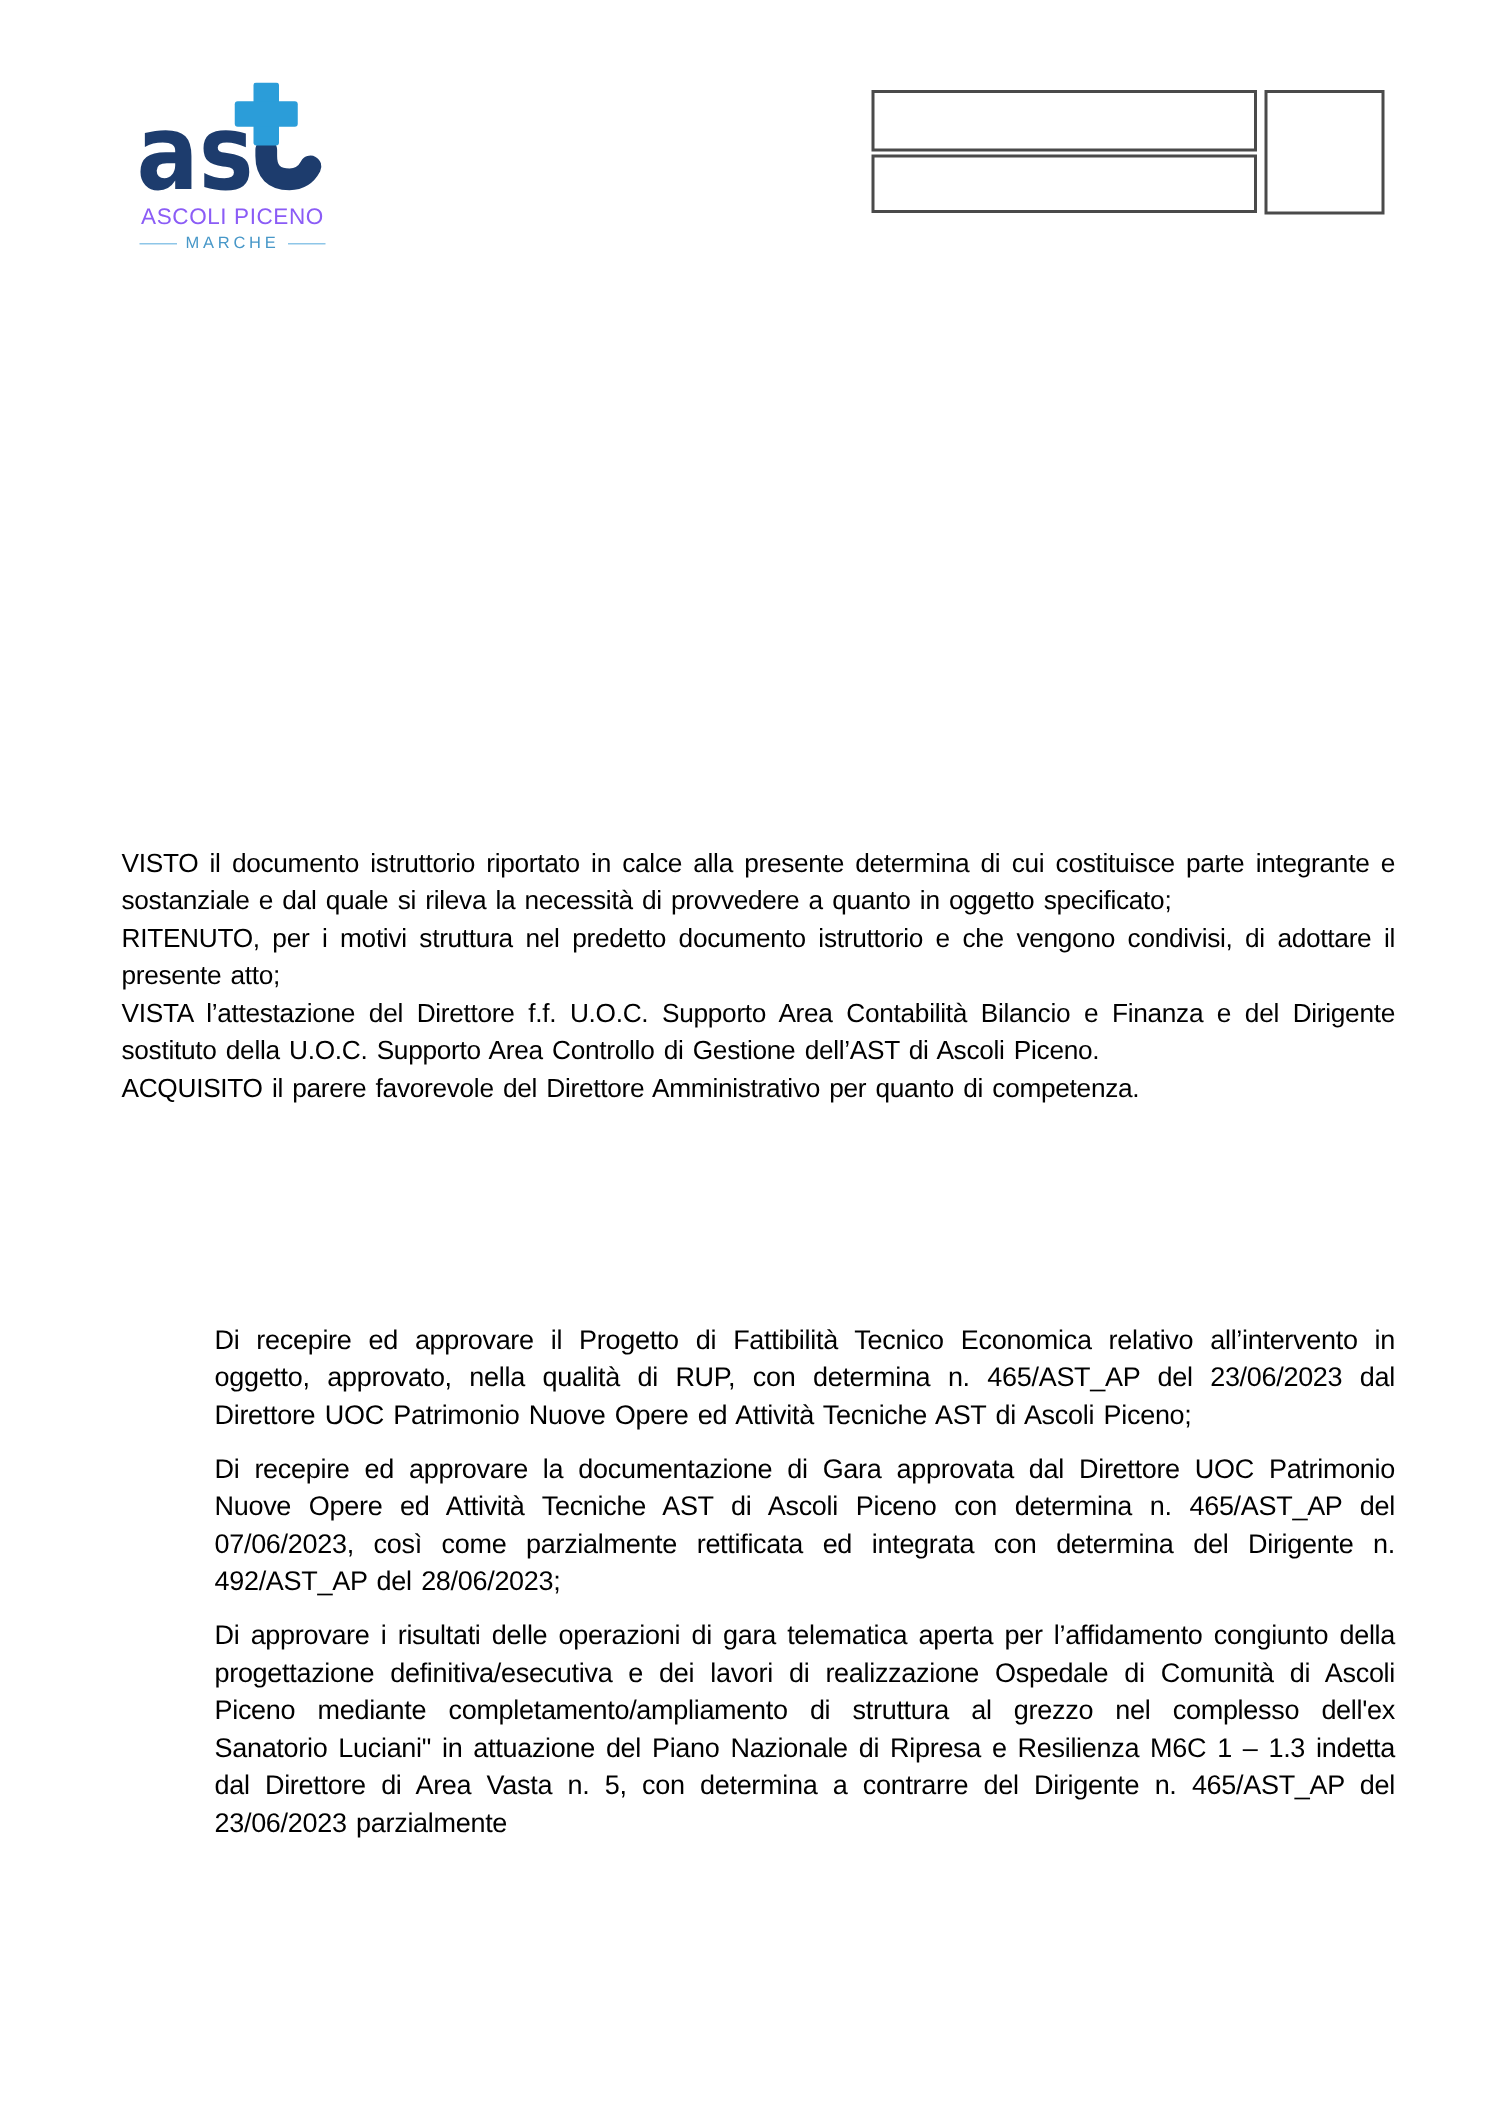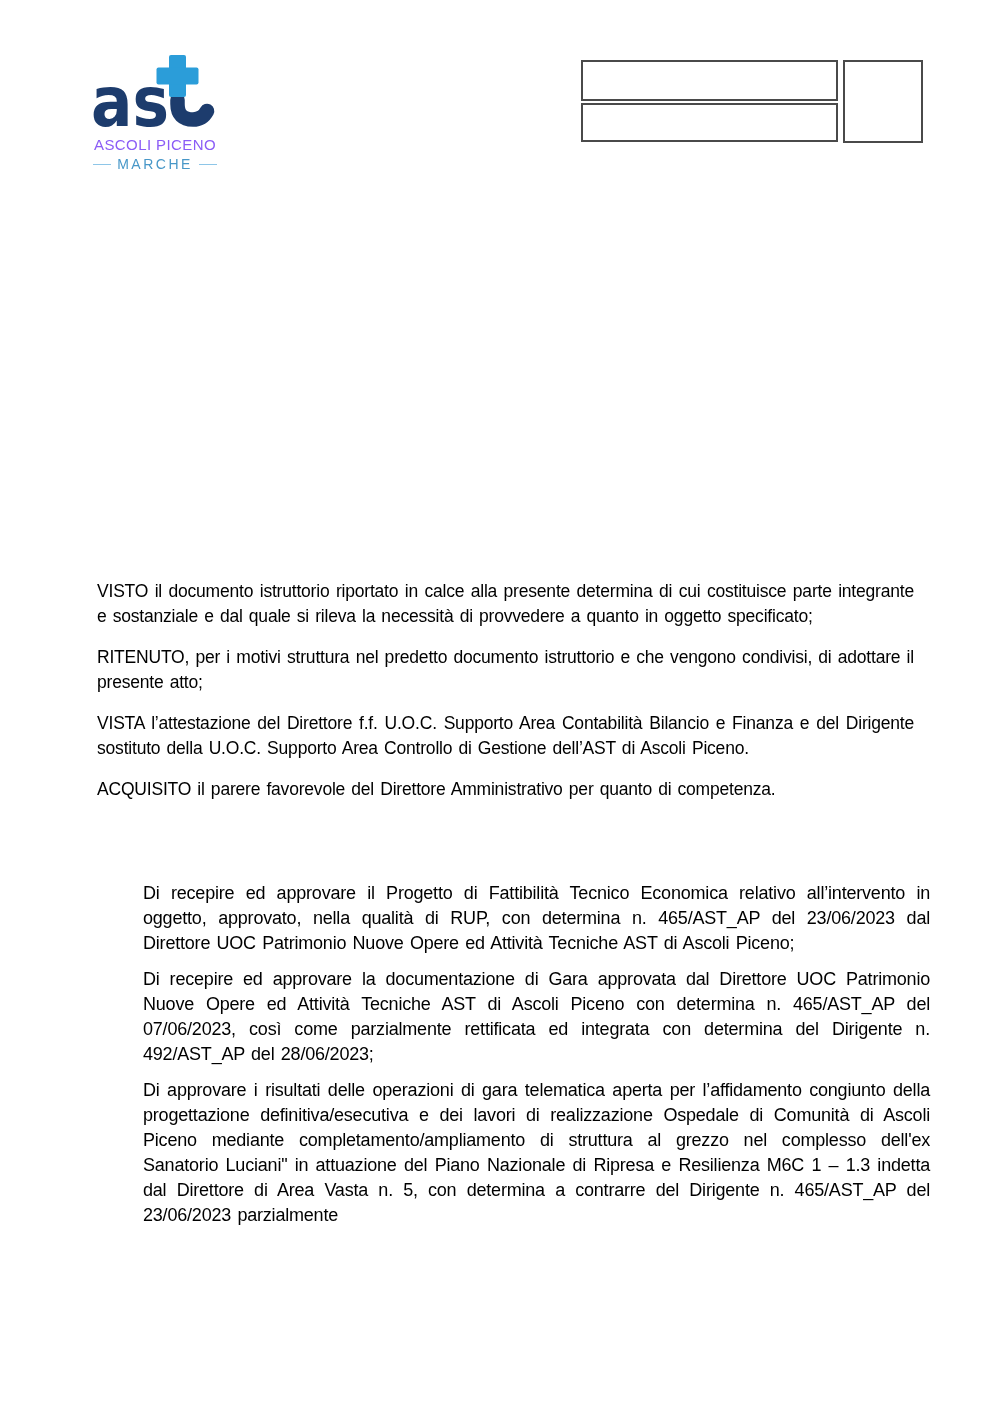--- a/index.html
+++ b/index.html
@@ -19,36 +19,36 @@
     margin-top:3px;
     font-size:15px; font-weight:normal; letter-spacing:0.4px;
     color:#8b5cf6; text-align:center; white-space:nowrap;
   }
   .logo-region {
     margin-top:3px;
     display:flex; align-items:center; justify-content:center; gap:6px;
   }
   .logo-region .dash { width:26px; border-top:1.5px solid #8ec6e8; }
   .logo-region .region-text {
-    font-size:14px; letter-spacing:2.5px; color:#4797c8; white-space:nowrap;
+    font-size:11px; letter-spacing:2.5px; color:#4797c8; white-space:nowrap;
   }
 
   
   .stamp-box { position:absolute; border:2px solid #4a4a4a; background:#fff; box-sizing:border-box; }
   .stamp-box-1 { left:581px; top:60px;  width:257px; height:41px; }
   .stamp-box-2 { left:581px; top:103px; width:257px; height:39px; }
   .stamp-box-3 { left:843px; top:60px;  width:80px;  height:83px; }
 
   
   .premises {
     position:absolute; left:81px; top:563px; width:849px;
     font-size:17.5px; line-height:25px; letter-spacing:-0.2px; word-spacing:1.5px;
     text-align:justify;
   }
-  .premises p { margin:16px; }
+  .premises p { margin:0; }
 
   .resolutions {
     position:absolute; left:143px; top:881px; width:787px;
     font-size:18px; line-height:25px; letter-spacing:-0.2px; word-spacing:1.5px;
     text-align:justify;
   }
   .resolutions p { margin:0 0 11px 0; }
 
   
   .footer-rule {

